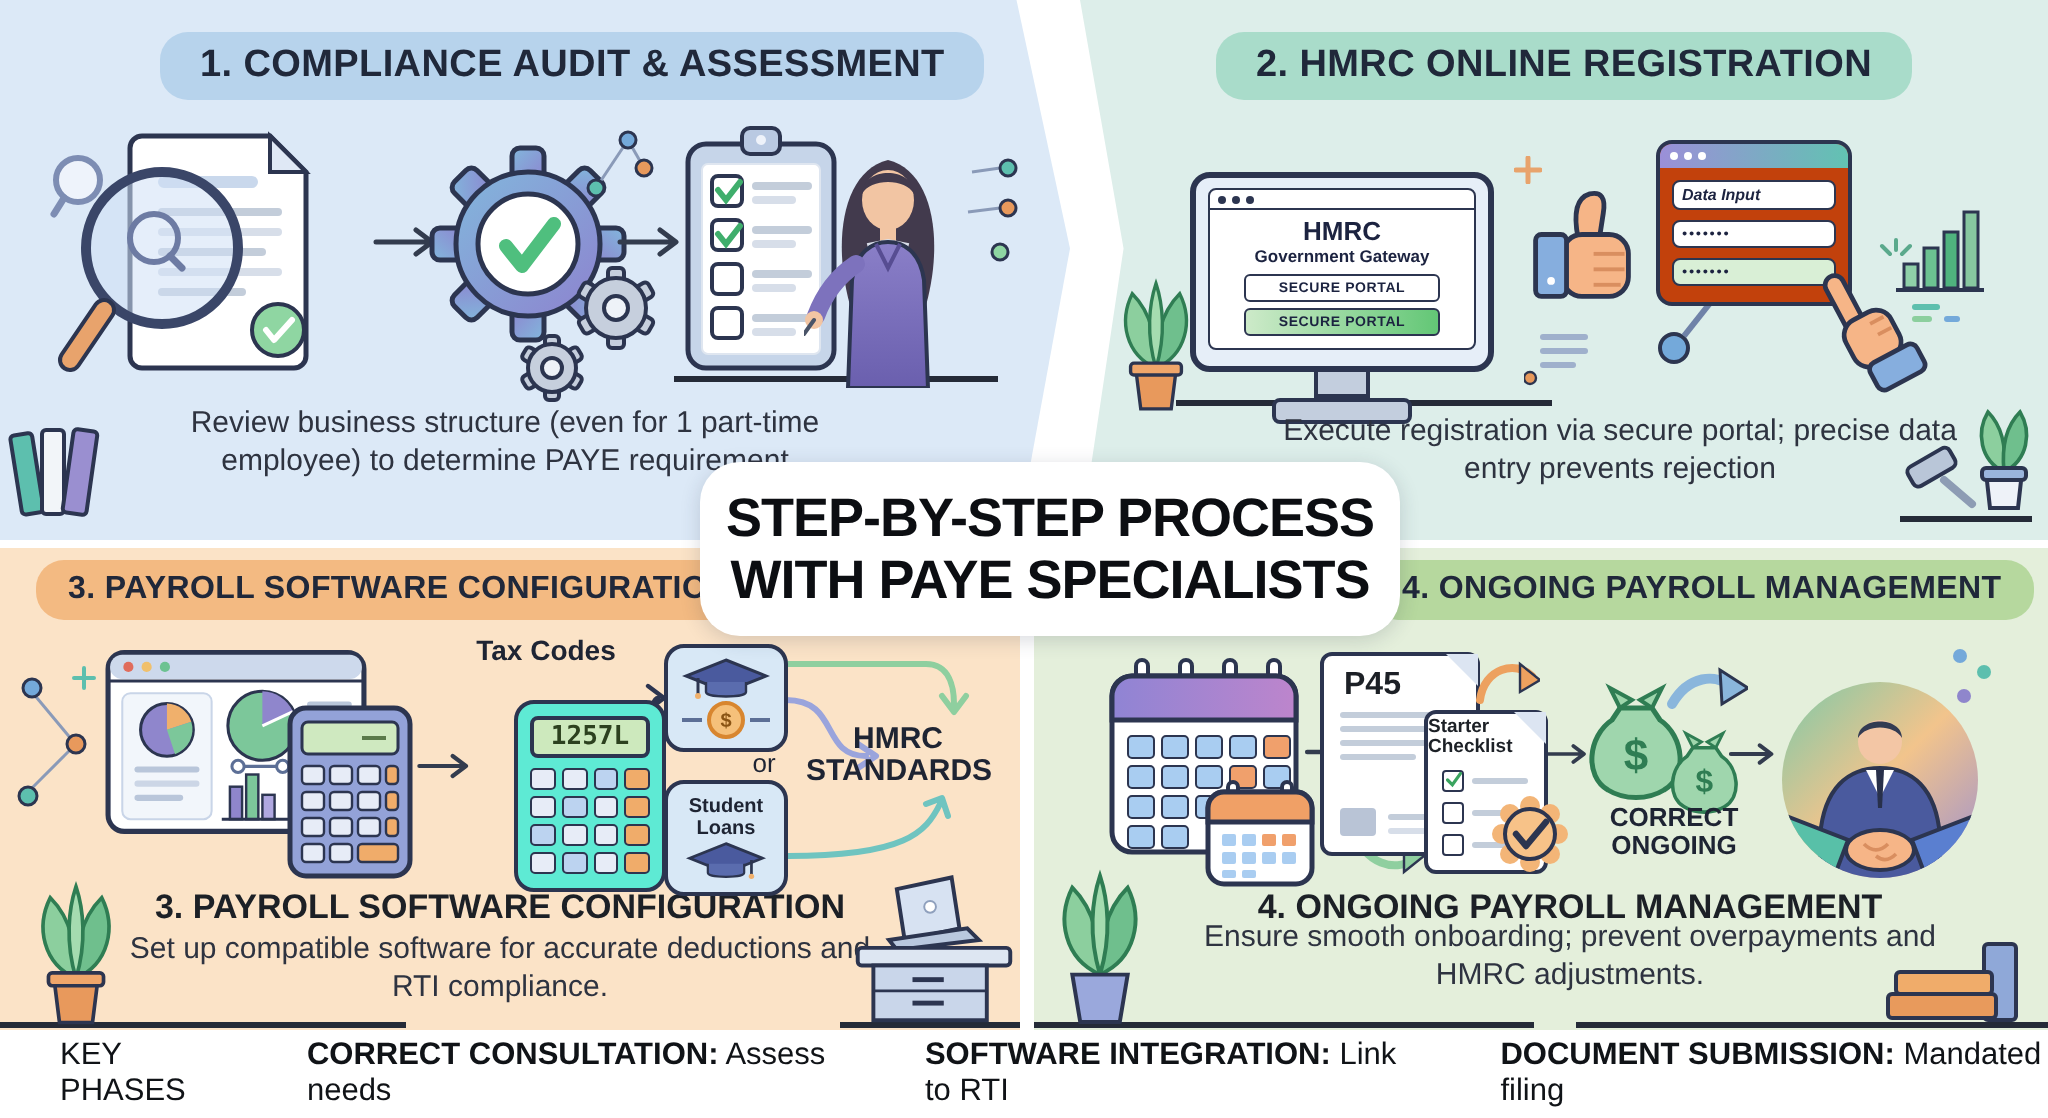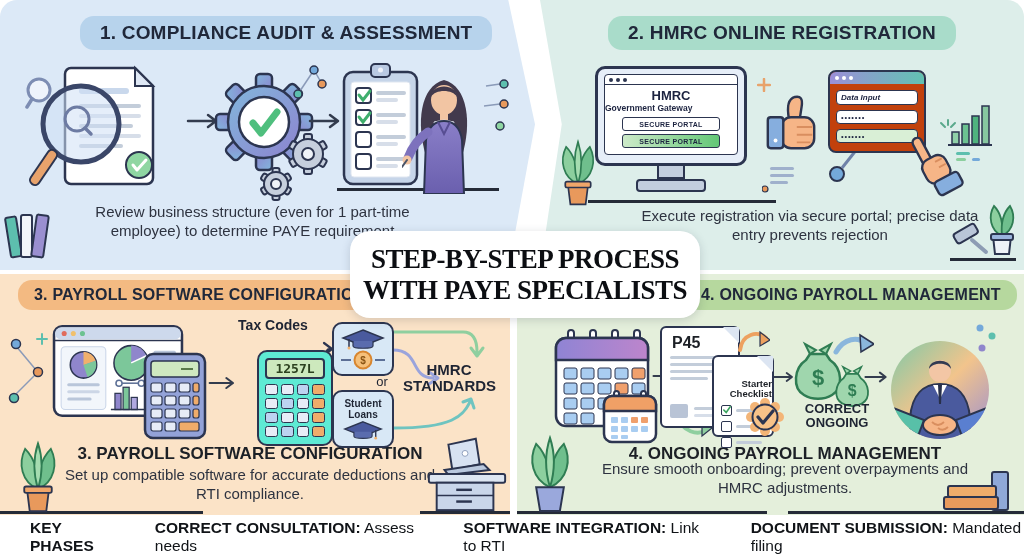--- a/index.html
+++ b/index.html
@@ -1,46 +1,46 @@
 <!DOCTYPE html>
 <html><head>
 <meta charset="utf-8">
 <style>
   html,body { margin:0; padding:0; background:#fff; }
   #canvas { position:relative; width:1024px; height:559px; background:#fff;
-    font-family:"Liberation Sans", sans-serif; overflow:hidden;border-radius:17px; }
+    font-family:"Liberation Sans", sans-serif; overflow:hidden; }
   .abs { position:absolute; }
   .quad { position:absolute; }
   .q1bg { left:0; top:0; width:535px; height:270px; background:#dce9f7;
     clip-path:polygon(0 0, 95% 0, 100% 46%, 95% 100%, 0 100%); }
   .q2bg { left:540px; top:0; width:484px; height:270px; background:#ddeeea;
     clip-path:polygon(0 0, 100% 0, 100% 100%, 0 100%, 4.5% 46%); }
   .q3bg { left:0; top:274px; width:510px; height:241px; background:#fbe3c7; }
   .q4bg { left:517px; top:274px; width:507px; height:241px; background:#e4efdb; }
   .pill { position:absolute; font-weight:800; color:#20283a; border-radius:14px;
     white-space:nowrap; letter-spacing:.2px; z-index:5; }
   .pill1 { left:80px; top:16px; background:#b7d3ec; font-size:19px; padding:6px 20px; }
   .pill2 { left:608px; top:16px; background:#a9dcca; font-size:19px; padding:6px 20px; }
   .pill3 { left:18px; top:280px; background:#f3ba82; font-size:16px; padding:6px 16px; }
   .pill4 { left:685px; top:280px; background:#b6d89e; font-size:16px; padding:6px 16px; }
   .caption { position:absolute; text-align:center; font-size:15px; color:#2e3340; line-height:1.25; z-index:4; }
   .subhead { position:absolute; text-align:center; font-weight:800; font-size:17px; color:#1c2026; z-index:4; }
   .centerbox { position:absolute; left:350px; top:231px; width:350px; height:87px; background:#fff;
     border-radius:20px; box-shadow:0 2px 10px rgba(40,50,70,.18); z-index:30;
     display:flex; align-items:center; justify-content:flex-end; text-align:center;
-    font-weight:800; font-size:27px; color:#0c0e12; line-height:1.12; letter-spacing:-.5px; padding:0 8px; box-sizing:border-box;font-family:Liberation Serif, serif; }
+    font-weight:800; font-size:27px; color:#0c0e12; line-height:1.12; letter-spacing:-.5px; padding:0 8px; box-sizing:border-box; }
   .groundline { position:absolute; height:2.5px; background:#252b38; z-index:3; }
   
   .monitor { position:absolute; left:595px; top:66px; width:152px; z-index:4; }
-  .mon-screen { border:3px solid #2c3550; border-radius:10px; background:#e6eef8; padding:5px 6px 8px; }
+  .mon-screen { border:3px solid #2c3550; border-radius:10px; background:#e6eef8; padding:5px 6px 8px;margin-top:20px; }
   .mon-win { background:#fff; border:1.5px solid #2c3550; border-radius:4px; padding:0 0 6px; }
   .mon-bar { height:9px; border-bottom:1.5px solid #2c3550; display:flex; align-items:center; gap:3px; padding-left:4px; }
   .mon-bar i { width:4px; height:4px; border-radius:50%; background:#2c3550; }
   .mon-title { text-align:center; font-weight:800; font-size:13px; color:#1c2340; margin-top:3px; }
-  .mon-sub { font-weight:700; font-size:8.5px; color:#1c2340; margin-bottom:4px; }
+  .mon-sub { text-align:center; font-weight:700; font-size:8.5px; color:#1c2340; margin-bottom:4px; }
   .mon-btn { width:96px; margin:3px auto 0; text-align:center; font-weight:800; font-size:7px;
     color:#1c2340; border:1.5px solid #2c3550; border-radius:3px; padding:2.5px 0; letter-spacing:.3px; }
   .mon-btn.primary { background:#fff; }
   .mon-btn.secondary { background:linear-gradient(90deg,#cdeac9,#63c776); }
   .mon-neck { width:24px; height:11px; background:#c3cede; border:2px solid #2c3550; border-top:none; margin:0 auto; }
   .mon-base { width:66px; height:9px; background:#c3cede; border:2px solid #2c3550; border-radius:4px; margin:0 auto; }
   
   .formwin { position:absolute; left:828px; top:70px; width:94px; background:#c2410c; border:2.5px solid #2c3550;
     border-radius:8px; overflow:hidden; z-index:4;font-style:italic; }
   .fw-head { height:12px; background:linear-gradient(90deg,#9b8fd8,#62c2b2); display:flex; align-items:center; gap:3px; padding-left:5px; }
@@ -62,29 +62,29 @@
   
   .softbox { position:absolute; background:#d8e8f6; border:2.5px solid #2c3550; border-radius:10px;
     display:flex; flex-direction:column; align-items:center; justify-content:center; z-index:5; box-sizing:border-box; }
   .label { position:absolute; font-weight:800; color:#1e2433; text-align:center; line-height:1.08; z-index:6; }
   
   .docpage { position:absolute; background:#fff; border:2.5px solid #2c3550; border-radius:6px; box-sizing:border-box; z-index:5; }
   .fold { position:absolute; top:-1px; right:-1px; width:0; height:0;
     border-top:16px solid #dce5f2; border-left:16px solid transparent; }
   .docline { background:#c3cdda; height:3px; border-radius:2px; margin:4px 8px 0; }
   .p45-title { font-weight:800; font-size:16px; color:#1c2026; margin:6px 0 0 10px; }
-  .sc-title { font-weight:800; font-size:9.5px; color:#1c2026; text-align:right; margin-top:22px; line-height:1.1; }
+  .sc-title { font-weight:800; font-size:9.5px; color:#1c2026; text-align:left; margin-top:2px; line-height:1.1; }
   .sc-row { display:flex; align-items:center; gap:4px; margin:5px 0 0 7px; }
   .sc-box { width:9px; height:9px; border:1.5px solid #2c3550; border-radius:2px; background:#fff; flex:0 0 auto;
     display:flex; align-items:center; justify-content:center; }
   .sc-line { background:#c3cdda; height:2.5px; border-radius:2px; width:28px; }
   .footer { position:absolute; left:0; top:515px; width:1024px; height:44px; background:#fff;
     display:flex; align-items:center; gap:36px; padding-left:30px; box-sizing:border-box; z-index:20;
     font-size:15.5px; color:#101317; }
-  .f-bold { font-weight:700; }
+  .f-bold { font-weight:400; }
   .f-item b { font-weight:800; }
   .f-item span { font-weight:400; }
 </style>
 </head>
 <body>
 
 <div id="canvas">
 
   <div class="quad q1bg"></div>
   <div class="quad q2bg"></div>

